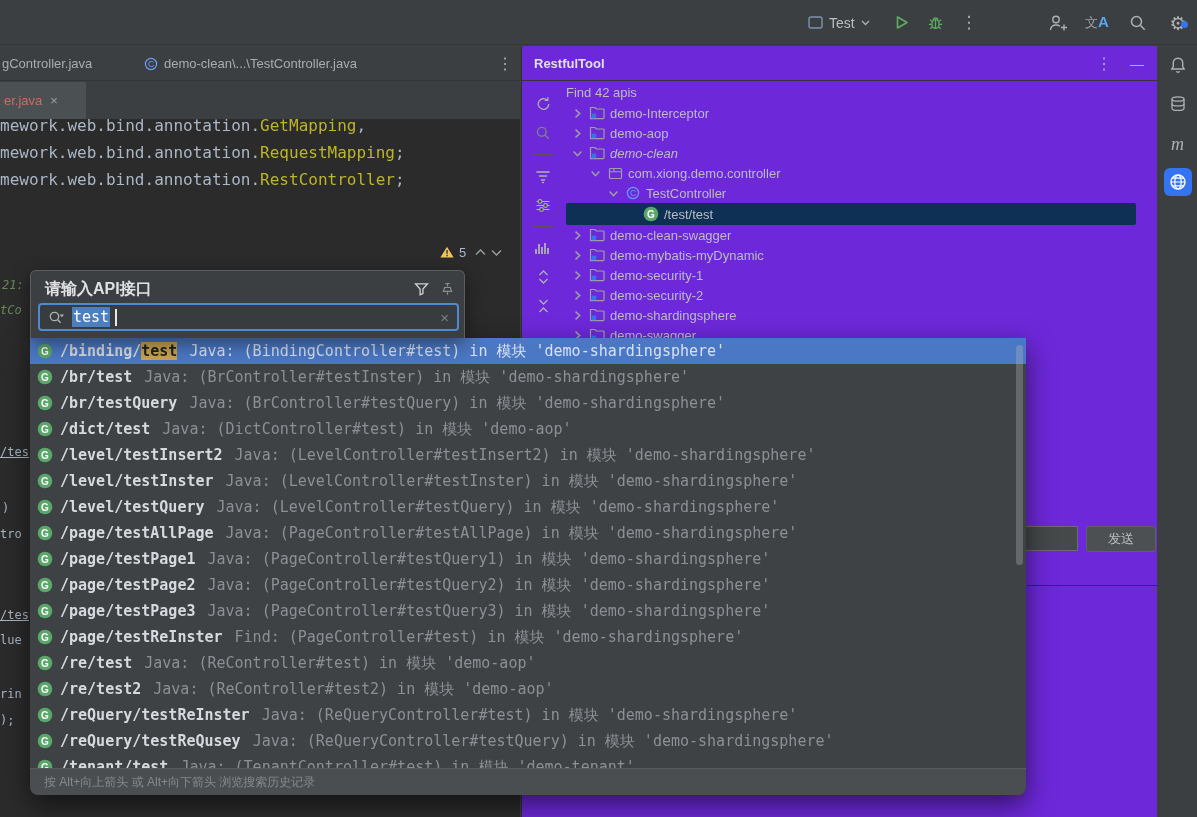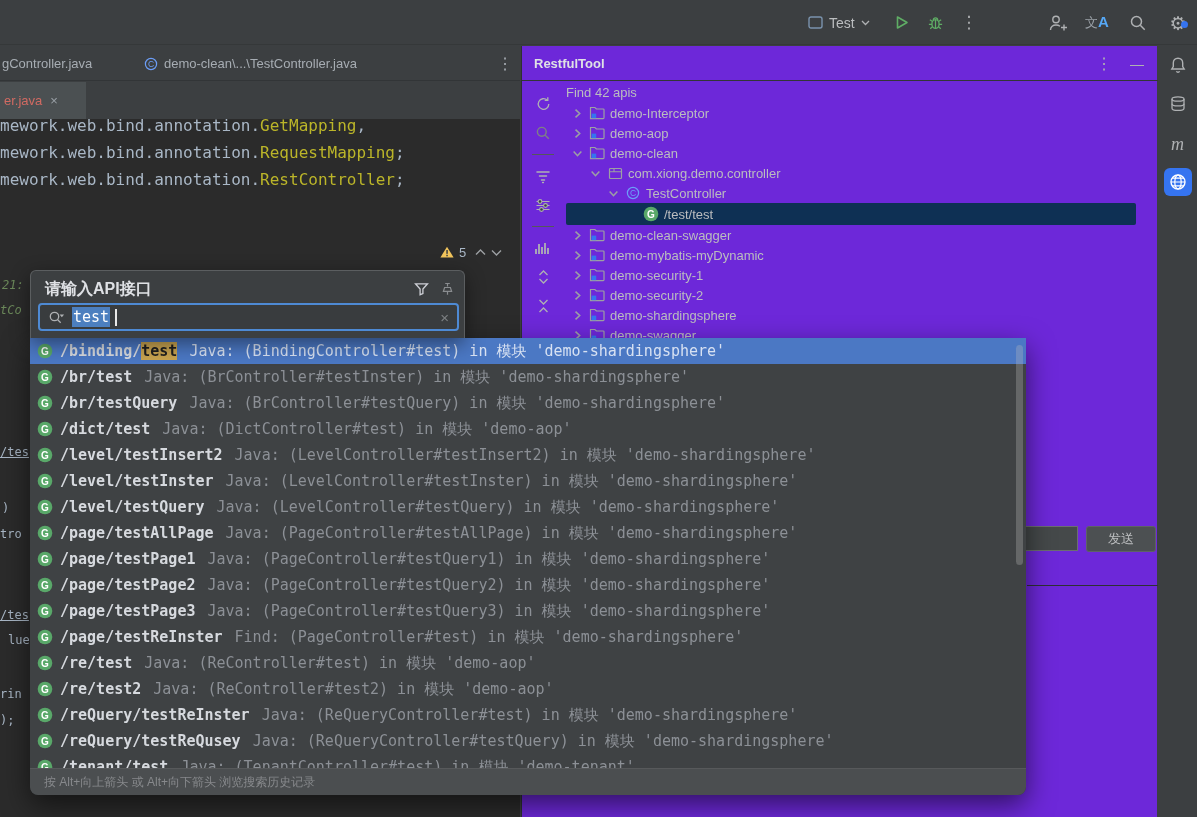--- a/index.html
+++ b/index.html
@@ -199,21 +199,21 @@
         <div class="codeline" style="top: 24px;"><span>mework.web.bind.annotation.</span><span class="ann">RequestMapping</span><span>;</span></div>
         <div class="codeline" style="top: 51px;"><span>mework.web.bind.annotation.</span><span class="ann">RestController</span><span>;</span></div>
       </div>
     <div id="fragments">
         <span class="frag comment" style="left: 2px; top: 159px;">21:</span>
         <span class="frag comment" style="left: 0px; top: 184px;">tCo</span>
         <span class="frag link" style="left: 0px; top: 326px;">/tes</span>
         <span class="frag plain" style="left: 2px; top: 382px;">)</span>
         <span class="frag plain" style="left: 0px; top: 408px;">tro</span>
         <span class="frag link" style="left: 0px; top: 489px;">/tes</span>
-        <span class="frag plain" style="left: 8px; top: 514px;">lue</span>
+        <span class="frag plain" style="left: 0px; top: 514px;">lue</span>
         <span class="frag plain" style="left: 0px; top: 568px;">rin</span>
         <span class="frag plain" style="left: 0px; top: 594px;">);</span>
       </div>
     <div id="inspection" class="abs">
       <svg width="14" height="12">
           <path d="M7 .8L13.6 11.4H.4z" fill="#F2C55C"></path>
           <rect x="6.3" y="4" width="1.5" height="3.8" fill="#3C3F41"></rect>
           <rect x="6.3" y="8.8" width="1.5" height="1.5" fill="#3C3F41"></rect>
         </svg>
       <span>5</span>
@@ -301,21 +301,21 @@
             </svg>
           </span>
           <span class="ticon">
             <svg width="16" height="14" viewBox="0 0 16 14">
               <path d="M1.5 1.5h4.4L7.4 3h6.8a.8.8 0 0 1 .8.8v8a.8.8 0 0 1-.8.8H1.5z" fill="none" stroke="#9DA0A3" stroke-width="1.2"></path>
               <rect x="2.6" y="7.6" width="4.6" height="4.6" fill="#3574F0"></rect>
             </svg>
           </span>
           <span>demo-aop</span>
         </div>
-        <div class="trow" style="padding-left: 4px;">
+        <div class="trow" style="padding-left: 4px; font-style: italic;">
           <span class="chev">
             <svg width="11" height="11" viewBox="0 0 10 10">
               <path d="M1.5 3.2L5 7l3.5-3.8" fill="none" stroke="#9DA0A3" stroke-width="1.4"></path>
             </svg>
           </span>
           <span class="ticon">
             <svg width="16" height="14" viewBox="0 0 16 14">
               <path d="M1.5 1.5h4.4L7.4 3h6.8a.8.8 0 0 1 .8.8v8a.8.8 0 0 1-.8.8H1.5z" fill="none" stroke="#9DA0A3" stroke-width="1.2"></path>
               <rect x="2.6" y="7.6" width="4.6" height="4.6" fill="#3574F0"></rect>
             </svg>

